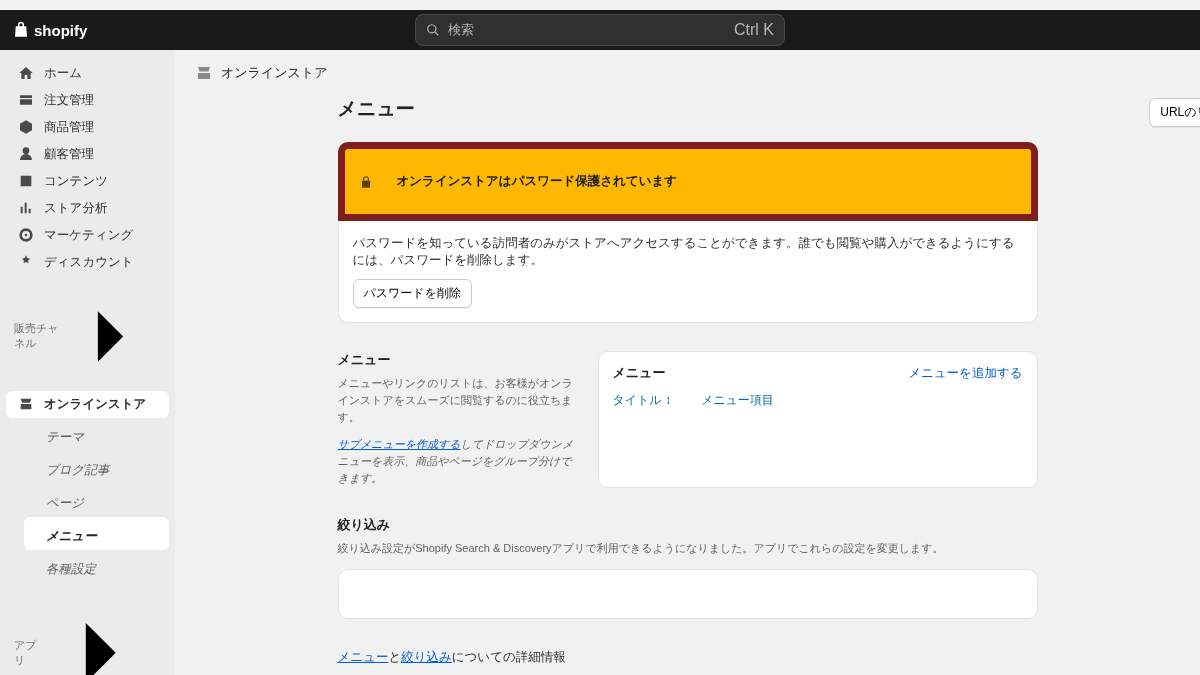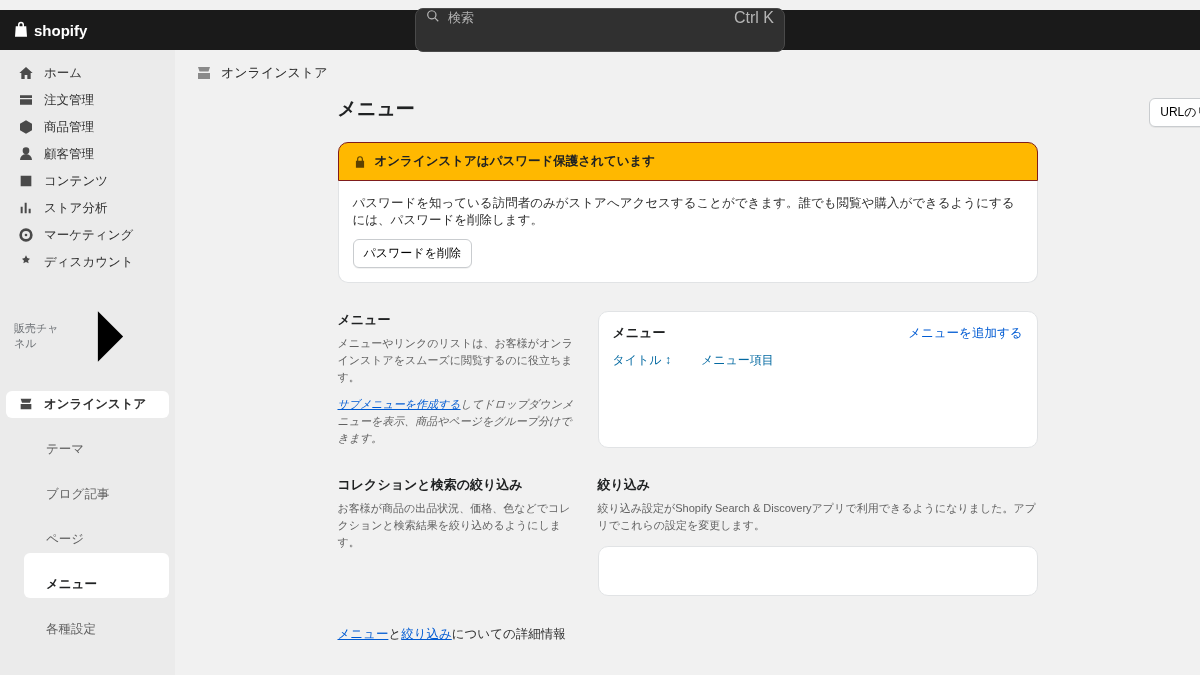--- a/index.html
+++ b/index.html
@@ -2,45 +2,45 @@
 <html><head>
 <meta charset="utf-8">
 <style>
 * { box-sizing: border-box; margin: 0; padding: 0; }
 body { font-family: -apple-system, BlinkMacSystemFont, "Segoe UI", sans-serif; font-size: 13px; color: #202223; background: #f1f1f1; overflow: hidden; }
 
 .topbar { height: 40px; background: #1a1a1a; display: flex; align-items: center; padding: 0 12px; position: relative; margin-top: 10px; }
 .logo { display: flex; align-items: center; gap: 4px; color: #fff; font-weight: 600; font-size: 15px; }
 .logo svg { width: 18px; height: 20px; fill: #fff; }
 .search-wrap { position: absolute; left: 50%; transform: translateX(-50%); width: 370px; }
-.search { background: #303030; border: 1px solid #4a4a4a; border-radius: 8px; height: 44px; display: flex; padding: 0 10px; color: #b5b5b5; gap: 8px; }
+.search { background: #303030; border: 1px solid #4a4a4a; border-radius: 8px; height: 32px; display: flex; align-items: center; padding: 0 10px; color: #b5b5b5; gap: 8px; }
 .search svg { width: 14px; height: 14px; fill: #b5b5b5; }
 .search-kbd { margin-left: auto; font-size: 16px; color: #b5b5b5; }
 
 .layout { display: flex; height: calc(675px - 40px); }
 .sidebar { width: 175px; background: #ebebeb; padding-top: 10px; font-size: 12.5px; color: #303030; }
 .nav-item { display: flex; align-items: flex-start; gap: 10px; padding: 5px 12px; cursor: pointer; border-radius: 6px; margin: 0 6px; }
 .nav-item.active { background: #fff; font-weight: 600; }
 .nav-item svg { width: 16px; height: 16px; fill: #4a4a4a; flex-shrink: 0; }
 .nav-section { padding: 10px 14px 4px; font-size: 11px; color: #6d7175; display: flex; align-items: center; justify-content: space-between; }
 .nav-sub { margin-left: 18px; }
-.sub-item { padding: 23px 10px 5px 22px; cursor: pointer; border-radius: 6px; margin: 0 6px 0 6px; color: #616161; }
+.sub-item { padding: 11px 10px 5px 22px; cursor: pointer; border-radius: 6px; margin: 0 6px 0 6px; color: #616161; font-style: italic; }
 .sub-item.selected { background: #fff; font-weight: 600; color: #202223; }
 
 .main { flex: 1; overflow-y: auto; }
 .breadcrumb { display: flex; align-items: center; gap: 8px; padding: 14px 20px; font-size: 13px; color: #303030; }
 .breadcrumb svg { width: 18px; height: 18px; fill: #8a8a8a; }
 
 .content { max-width: 740px; margin: 0 auto; padding: 0 20px 40px; position: relative; }
 .page-head { display: flex; align-items: center; justify-content: space-between; margin-bottom: 20px; }
 .page-title { font-size: 19px; font-weight: 700; }
 .btn-secondary { background: #fff; border: 1px solid #c9cccf; border-radius: 6px; padding: 5px 10px; font-size: 12px; cursor: pointer; box-shadow: 0 1px 0 rgba(0,0,0,0.05); }
 .btn-redirect { position: absolute; right: -260px; top: 2px; }
 
-.banner { background: #ffd28c; border: 1px solid #7f1d1d; border-radius: 10px 10px 0 0; padding: 10px 14px; display: flex; align-items: center; gap: 8px; font-weight: 600; font-size: 12.5px; }
+.banner { background: #ffd28c; border: 7px solid #7f1d1d; border-radius: 10px 10px 0 0; padding: 24px 14px; display: flex; align-items: center; gap: 24px; font-weight: 600; font-size: 12.5px; }
 .banner-orange { background: #ffb800; border-radius: 10px 10px 0 0; }
 .banner svg { width: 14px; height: 14px; fill: #5c4200; }
 .banner-body { background: #fff; border: 1px solid #e1e3e5; border-top: none; border-radius: 0 0 10px 10px; padding: 14px; font-size: 12.5px; color: #303030; }
 .banner-body p { margin-bottom: 10px; }
 
 .cols { display: flex; gap: 20px; margin-top: 28px; }
 .col-left { width: 240px; flex-shrink: 0; }
 .col-right { flex: 1; }
 .section-title { font-weight: 600; font-size: 13px; margin-bottom: 6px; }
 .section-desc { font-size: 11px; color: #616161; line-height: 1.55; }
@@ -200,24 +200,20 @@
             <div class="tbl-head">
               <span><span>タイトル</span> <span>↕</span></span>
               <span>メニュー項目</span>
             </div>
             <div class="tbl-body"></div>
           </div>
         </div>
       </div>
 
       <div class="cols">
-        <div class="col-left">
-          <div class="section-title">コレクションと検索の絞り込み</div>
-          <p class="section-desc">お客様が商品の出品状況、価格、色などでコレクションと検索結果を絞り込めるようにします。</p>
-        </div>
         <div class="col-right">
           <div>
             <div class="section-title">絞り込み</div>
             <p class="section-desc" style="margin-bottom:12px;">絞り込み設定がShopify Search &amp; Discoveryアプリで利用できるようになりました。アプリでこれらの設定を変更します。</p>
             <div class="card" style="min-height:50px;"></div>
           </div>
         </div>
       </div>
 
       <div class="footer-info">

